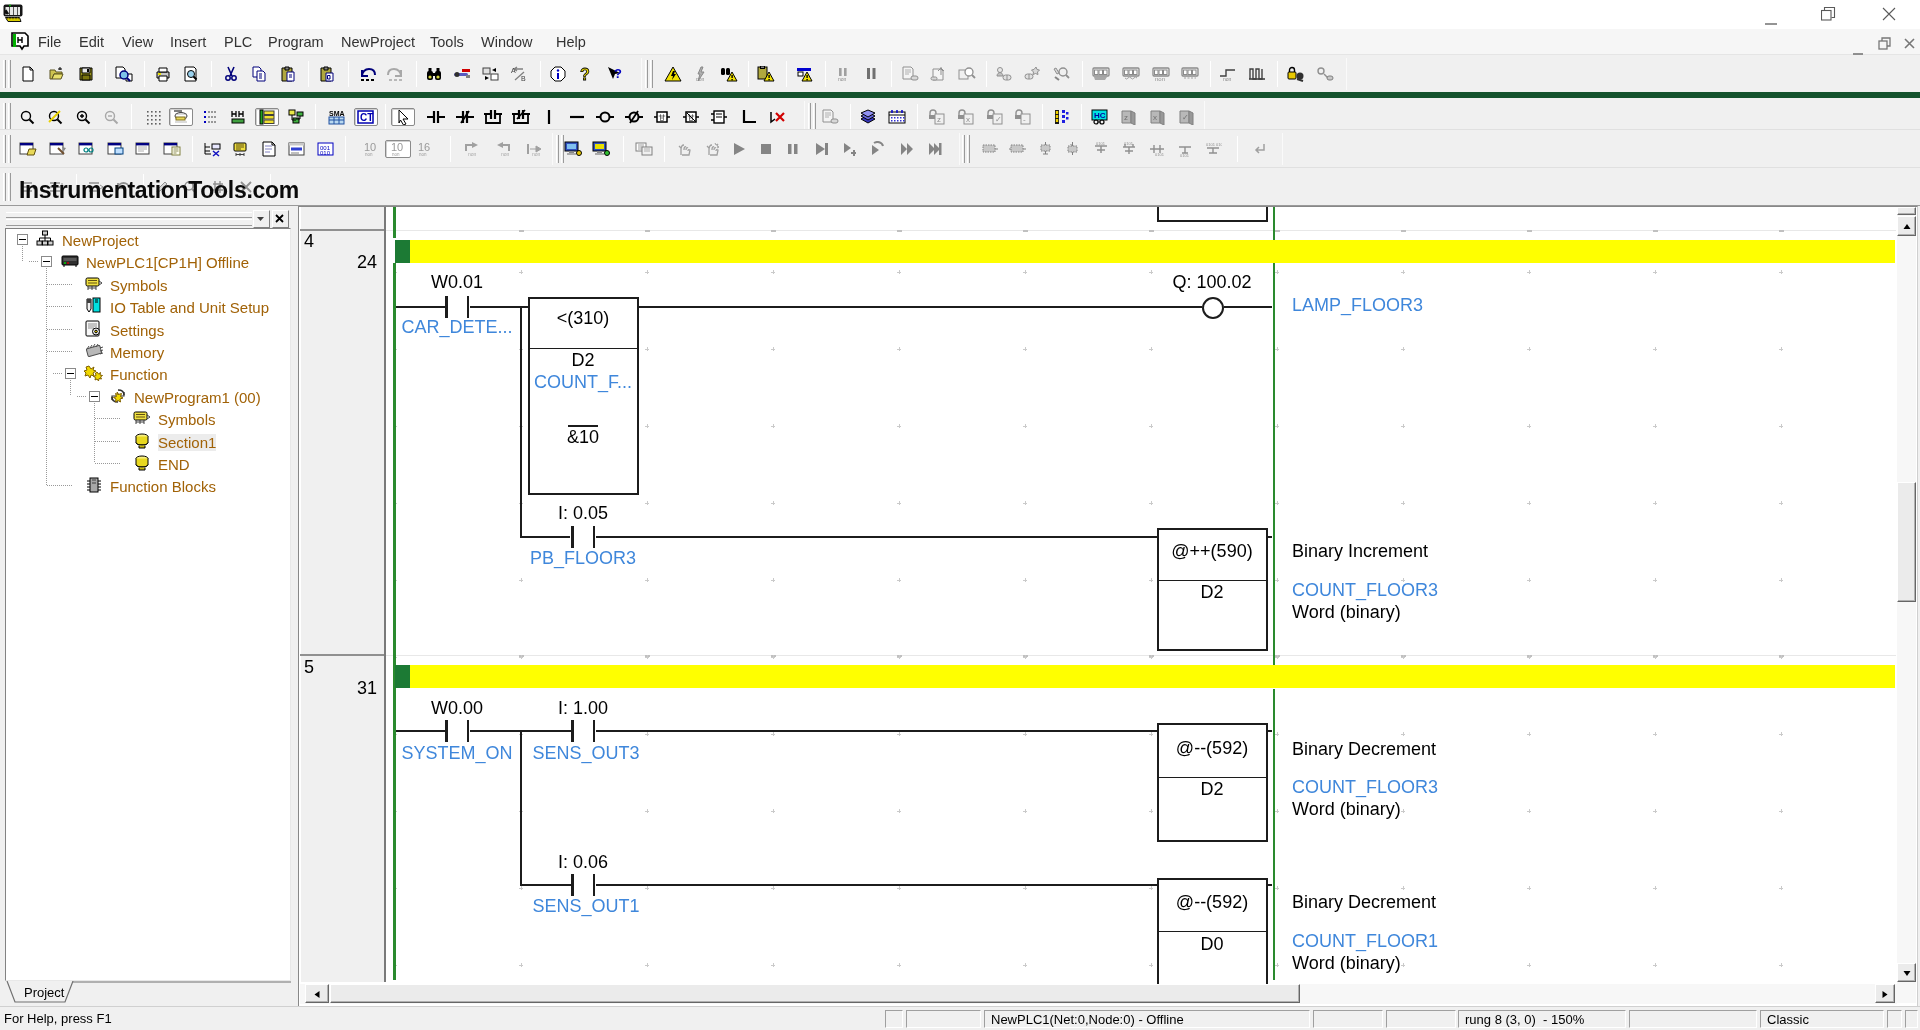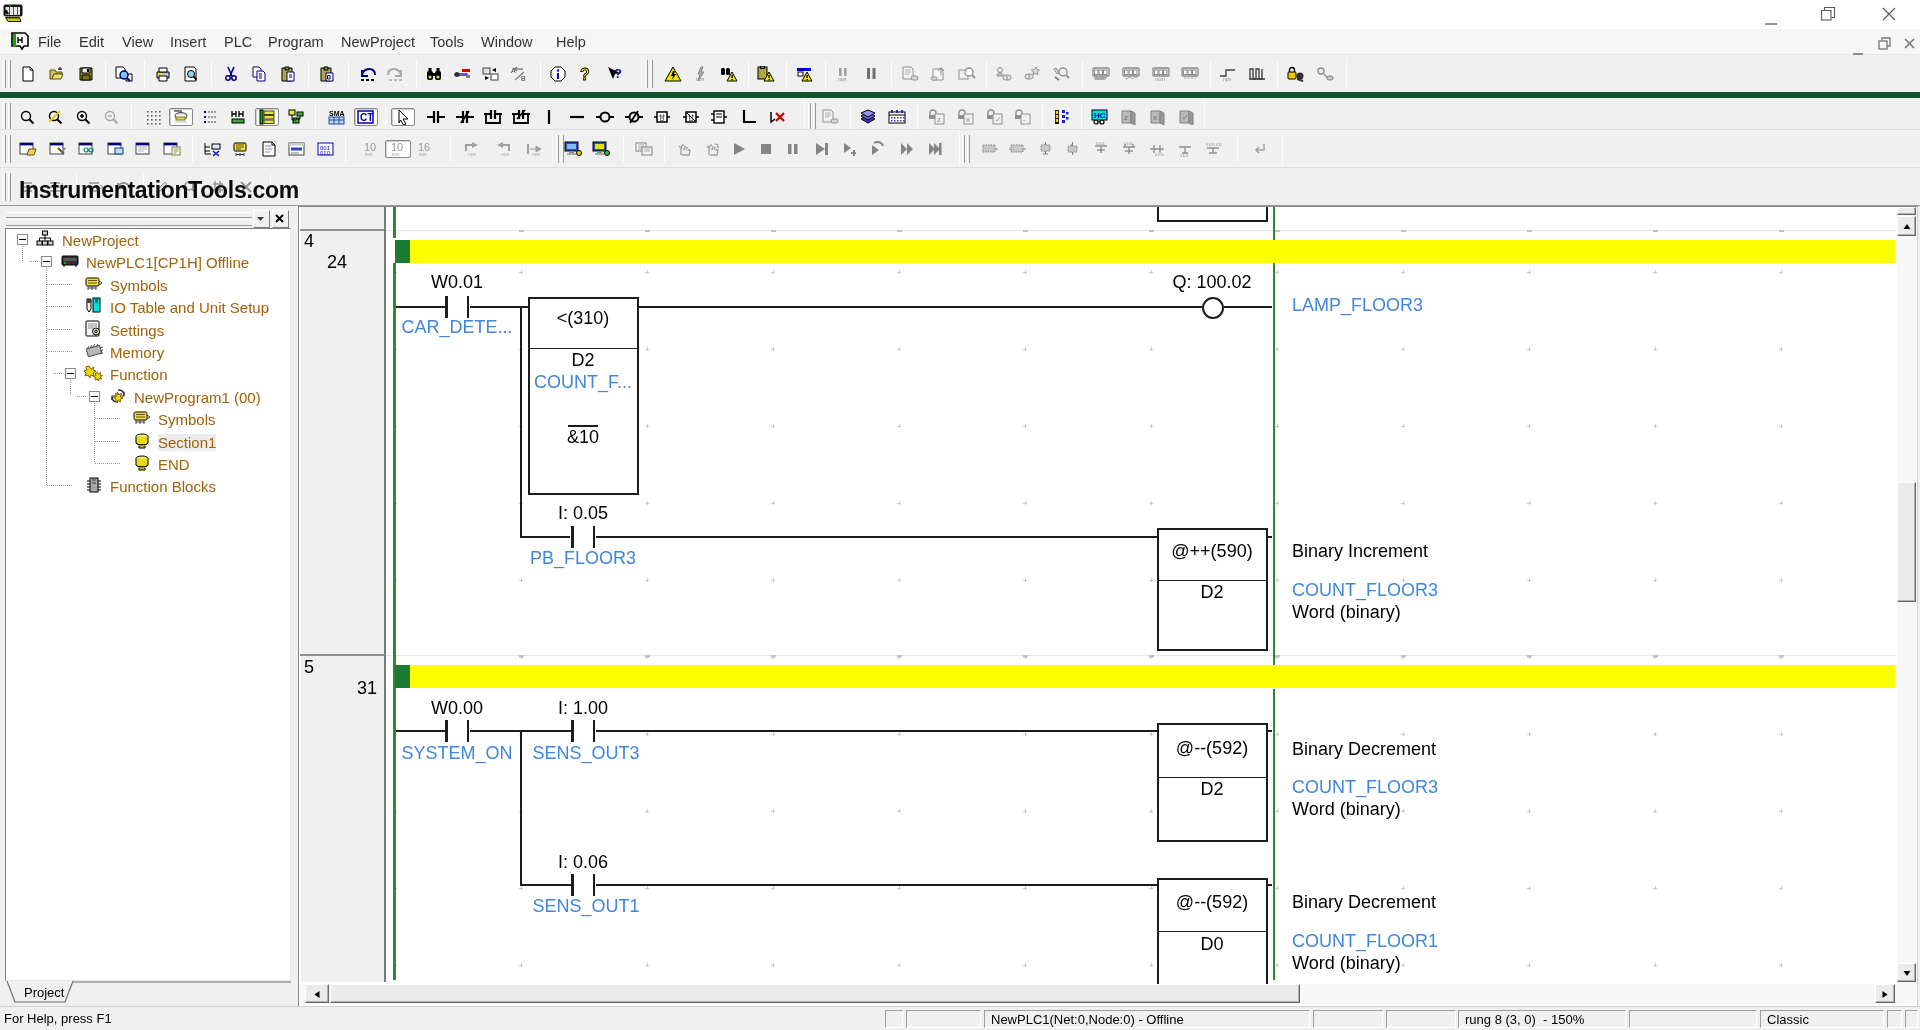--- a/index.html
+++ b/index.html
@@ -1155,21 +1155,21 @@
           <path d="M68 1h218" stroke="#707070" stroke-width="1.2"></path>
           <text x="19" y="16" font-size="13" fill="#000">Project</text>
         </svg>
 </div>
 </div>
 <div class="abs" style="left:298px;top:0;width:1620px;height:801px;background:#fff;border:1px solid #888;border-right-color:#cfcfcf;border-bottom-color:#e0e0e0;overflow:hidden">
 <div style="position:absolute;left:1px;top:-1px;width:86px;height:776px;background:#f0f0f0;border-right:2px solid #7a7a7a;border-left:1px solid #fff"></div>
       <div style="position:absolute;left:1px;top:22px;width:84px;height:1.5px;background:#909090"></div>
       <div style="position:absolute;left:1px;top:447px;width:84px;height:1.5px;background:#909090"></div>
       <div class="lad-txt" style="position:absolute;left:5px;top:25px;width:40px;height:18px;">4</div>
-      <div class="lad-txt" style="position:absolute;left:28px;top:46px;width:50px;height:18px;">24</div>
+      <div class="lad-txt" style="position:absolute;left:28px;top:46px;width:50px;height:18px;text-align:right">24</div>
       <div class="lad-txt" style="position:absolute;left:5px;top:451px;width:40px;height:18px;">5</div>
       <div class="lad-txt" style="position:absolute;left:28px;top:472px;width:50px;height:18px;text-align:right">31</div>
       <div style="position:absolute;left:87px;top:23px;width:1510px;height:1px;background:#e8e8e8"></div>
       <div style="position:absolute;left:220px;top:23px;width:5px;height:1.5px;background:#c0c0c0"></div>
       <div style="position:absolute;left:346px;top:23px;width:5px;height:1.5px;background:#c0c0c0"></div>
       <div style="position:absolute;left:472px;top:23px;width:5px;height:1.5px;background:#c0c0c0"></div>
       <div style="position:absolute;left:598px;top:23px;width:5px;height:1.5px;background:#c0c0c0"></div>
       <div style="position:absolute;left:724px;top:23px;width:5px;height:1.5px;background:#c0c0c0"></div>
       <div style="position:absolute;left:850px;top:23px;width:5px;height:1.5px;background:#c0c0c0"></div>
       <div style="position:absolute;left:976px;top:23px;width:5px;height:1.5px;background:#c0c0c0"></div>

